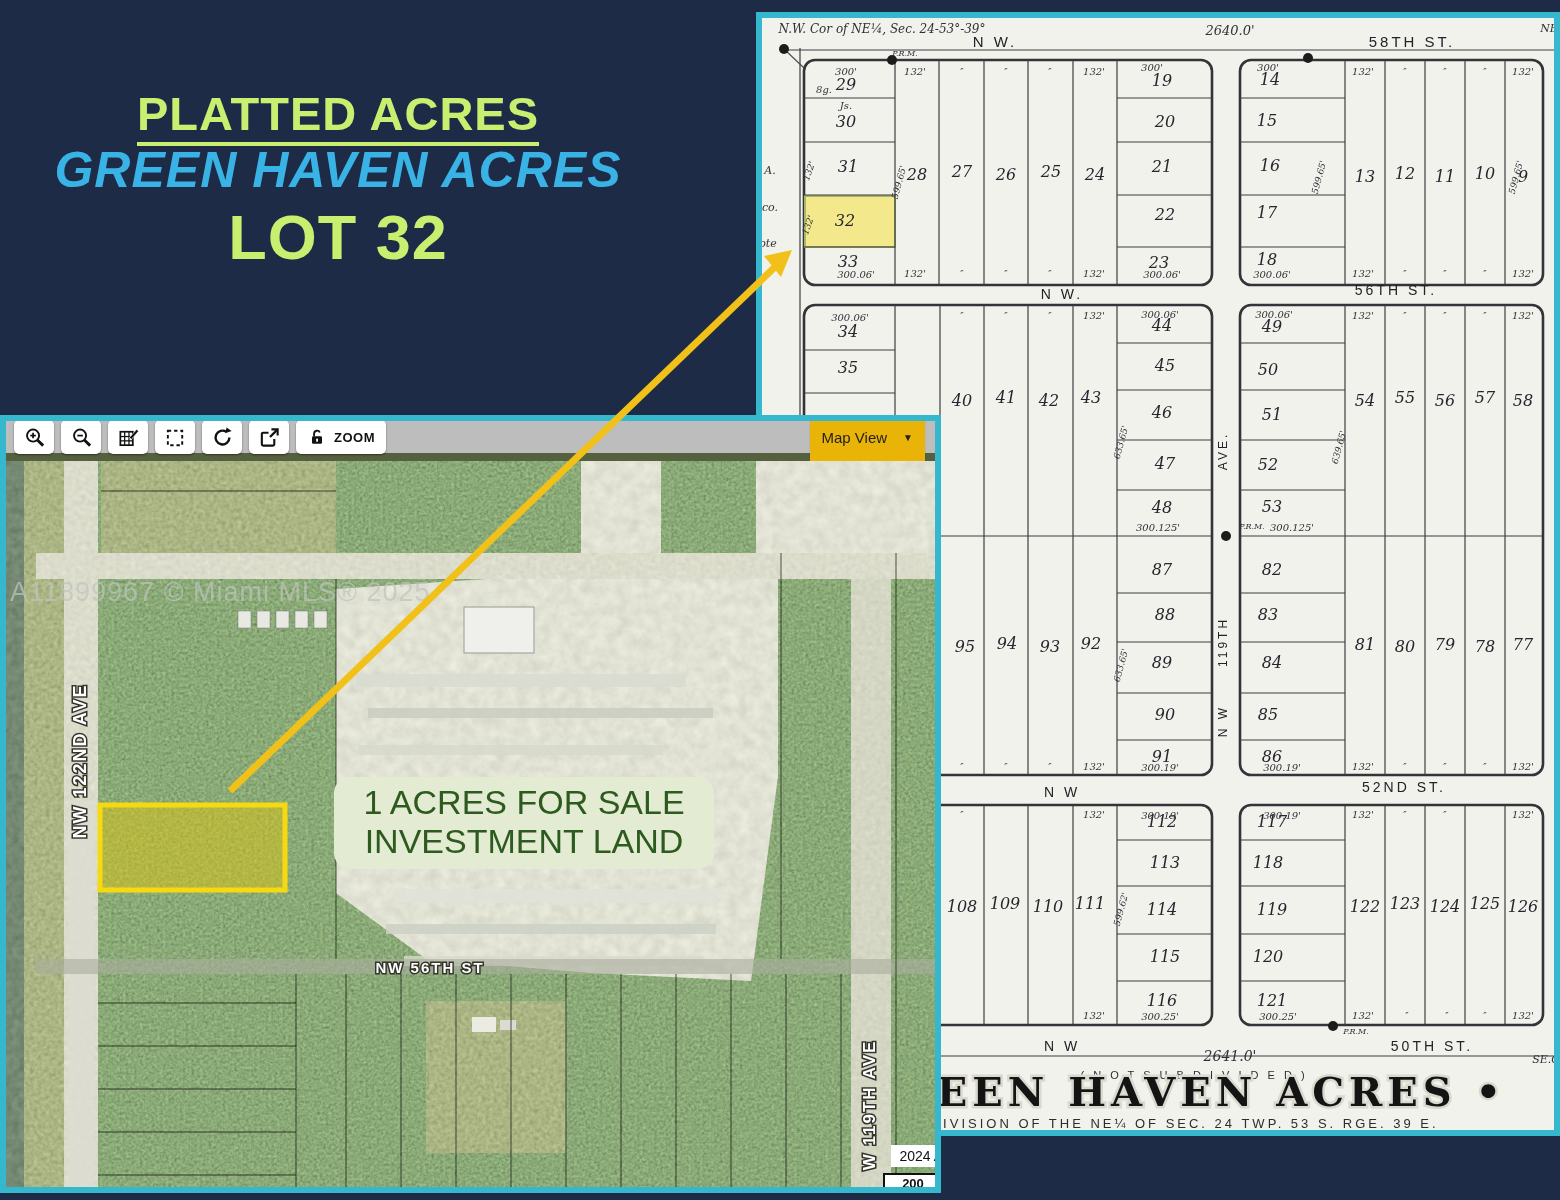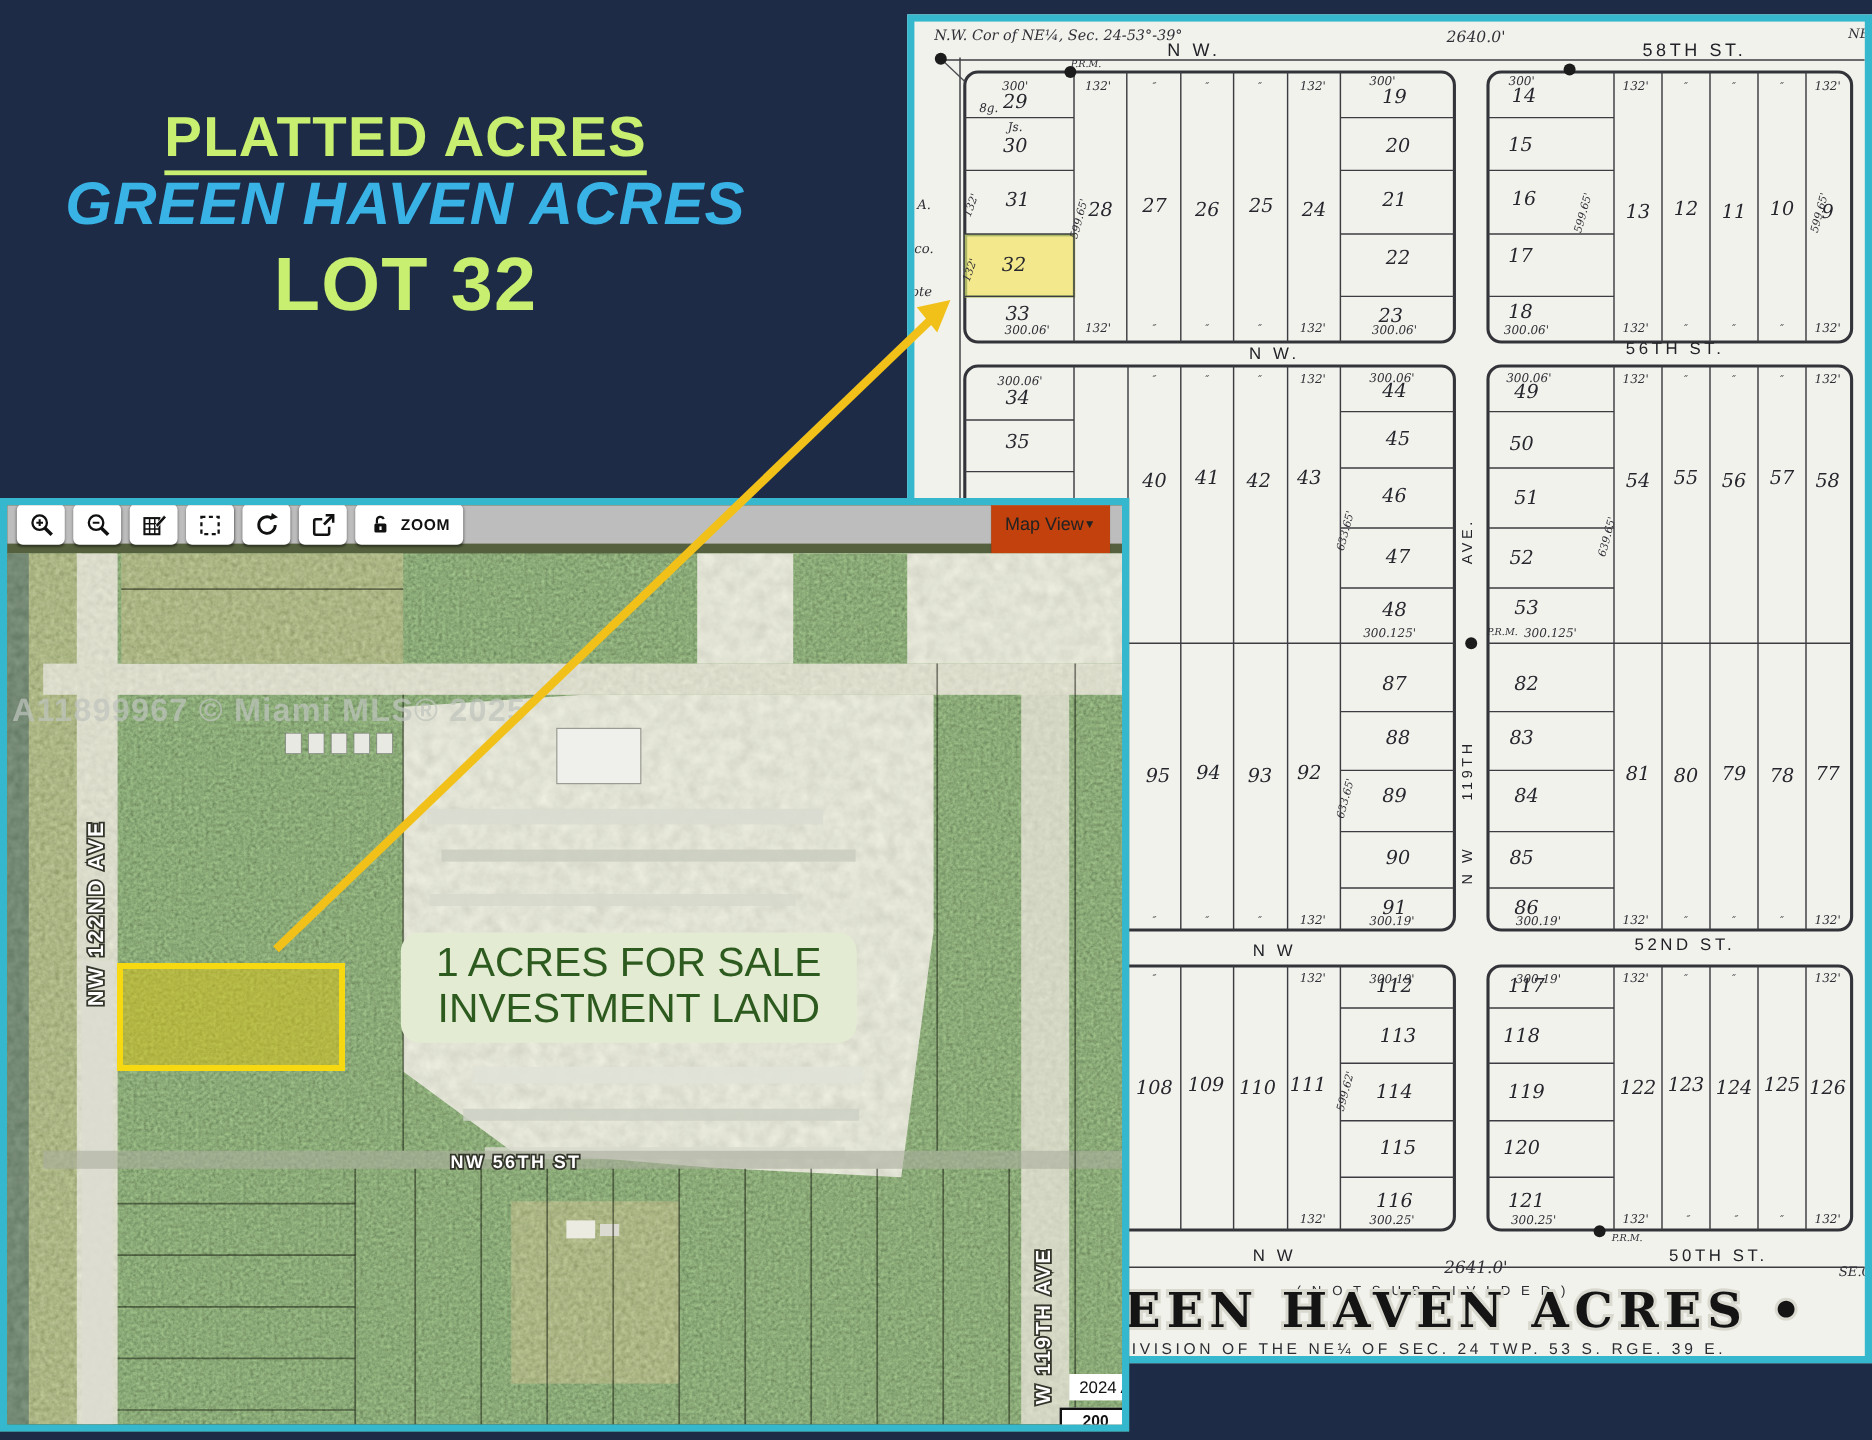--- a/index.html
+++ b/index.html
@@ -34,28 +34,28 @@
   
   .aerial-panel{position:absolute;left:0px;top:415px;width:941px;height:778px;
                 box-sizing:border-box;border:6px solid var(--panel_border);
                 background:#55603e;overflow:hidden;z-index:3;}
   .toolbar{position:absolute;left:0;top:0;width:929px;height:32px;background:#bdbdbd;
            display:flex;align-items:center;gap:7px;padding-left:8px;box-sizing:border-box;}
   .tbtn{width:40px;height:34px;background:#fff;border:none;border-radius:5px;
         box-shadow:0 1px 2px rgba(0,0,0,.45);display:flex;align-items:center;justify-content:center;
         padding:0;cursor:pointer;}
   .tbtn.wide{width:auto;padding:0 11px;gap:7px;font-weight:bold;font-size:13px;letter-spacing:.5px;color:#111;}
-  .mapview{margin-left:auto;margin-right:10px;background:#c2410c;height:30px;border:none;border-radius:2px;
-           box-shadow:0 1px 1px rgba(0,0,0,.35);display:flex;align-items:center;
+  .mapview{margin-left:auto;margin-right:10px;background:#eab308;height:30px;border:none;border-radius:2px;
+           box-shadow:0 1px 1px rgba(0,0,0,.35);display:flex;align-items:center;gap:16px;
            padding:16px 12px;font-size:15px;color:#222;cursor:pointer;}
   .mapview .caret{font-size:10px;color:#222;}
   .map-area{position:absolute;left:0;top:40px;width:929px;height:726px;}
   .aer-label{font-family:"Liberation Sans",sans-serif;font-weight:bold;letter-spacing:2px;
              fill:#ffffff;stroke:#33352b;stroke-width:3px;paint-order:stroke;text-anchor:middle;}
-  .watermark{position:absolute;left:4px;top:116px;font-size:27px;font-weight:bold;
+  .watermark{position:absolute;left:4px;top:116px;font-size:27px;font-weight:normal;
              color:rgba(190,196,188,.72);letter-spacing:1px;white-space:nowrap;}
   .sale-pill{position:absolute;left:328px;top:316px;width:372px;background:var(--sale_bg);
              border-radius:16px;padding:6px 4px 8px;text-align:center;color:var(--sale_text);
              font-weight:normal;font-size:34px;line-height:1.14;letter-spacing:0px;}
   .scale-year{position:absolute;right:-16px;top:684px;background:#fff;color:#111;font-size:14px;
               padding:3px 8px;white-space:nowrap;}
   .scale-val{position:absolute;right:-8px;top:712px;background:#fff;color:#111;font-size:13px;
              font-weight:bold;width:56px;text-align:center;border:2px solid #111;padding:1px 0;}
 
   

